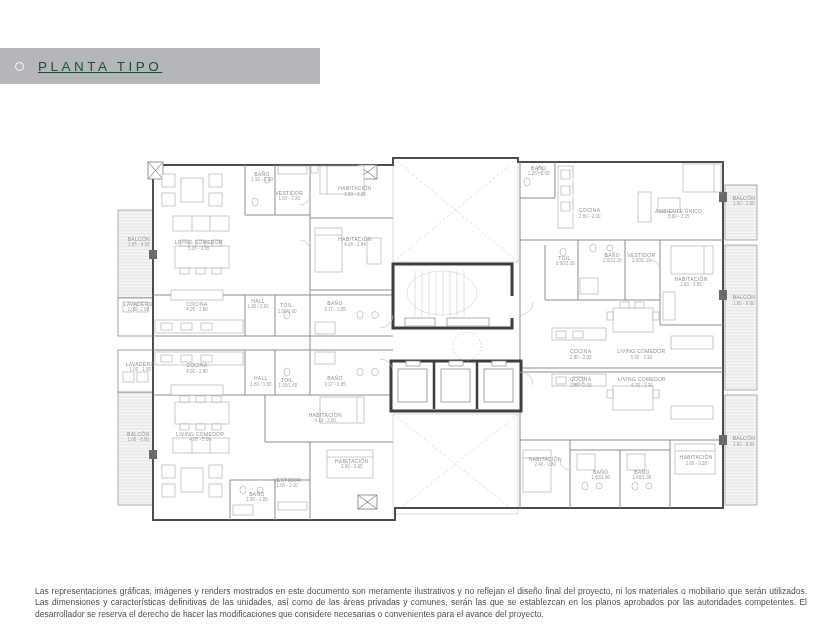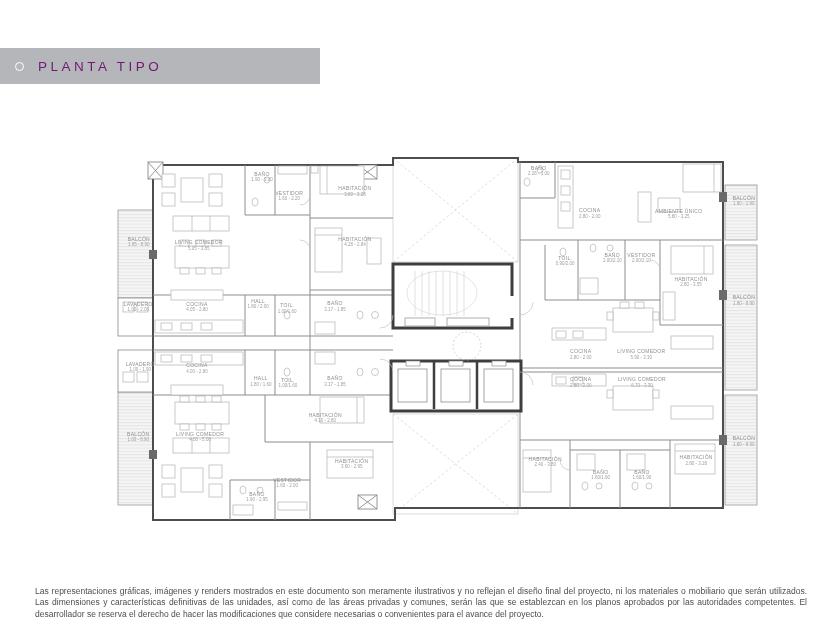--- a/index.html
+++ b/index.html
@@ -1,20 +1,20 @@
 <!DOCTYPE html>
 <html><head>
 <meta charset="utf-8">
 <style>
   html,body{margin:0;padding:0;background:#ffffff;}
   .page{position:relative;width:840px;height:630px;background:#ffffff;overflow:hidden;
         font-family:"Liberation Sans",sans-serif;}
   
   .banner{position:absolute;left:0;top:48px;width:320px;height:36px;background:#b5b6ba;
-          display:flex;align-items:center;color:#701a75;}
+          display:flex;align-items:center;color:#14532d;text-decoration:underline;}
   .banner .bullet{width:7px;height:7px;border:1.3px solid #ffffff;border-radius:50%;
           margin-left:15px;flex:0 0 auto;}
   .banner .title{margin-left:14px;font-size:13.5px;letter-spacing:3.5px;font-weight:400;}
   
   .plan{position:absolute;left:115px;top:150px;width:645px;height:380px;}
   .plan svg{position:absolute;left:0;top:0;width:100%;height:100%;}
   .labels{position:absolute;left:0;top:0;width:100%;height:100%;pointer-events:none;}
   .room-label{position:absolute;transform:translate(-50%,-50%);text-align:center;
           color:#8f8f8f;line-height:1.3;white-space:nowrap;}
   .room-label .rn{display:block;font-size:5px;letter-spacing:0.3px;}

